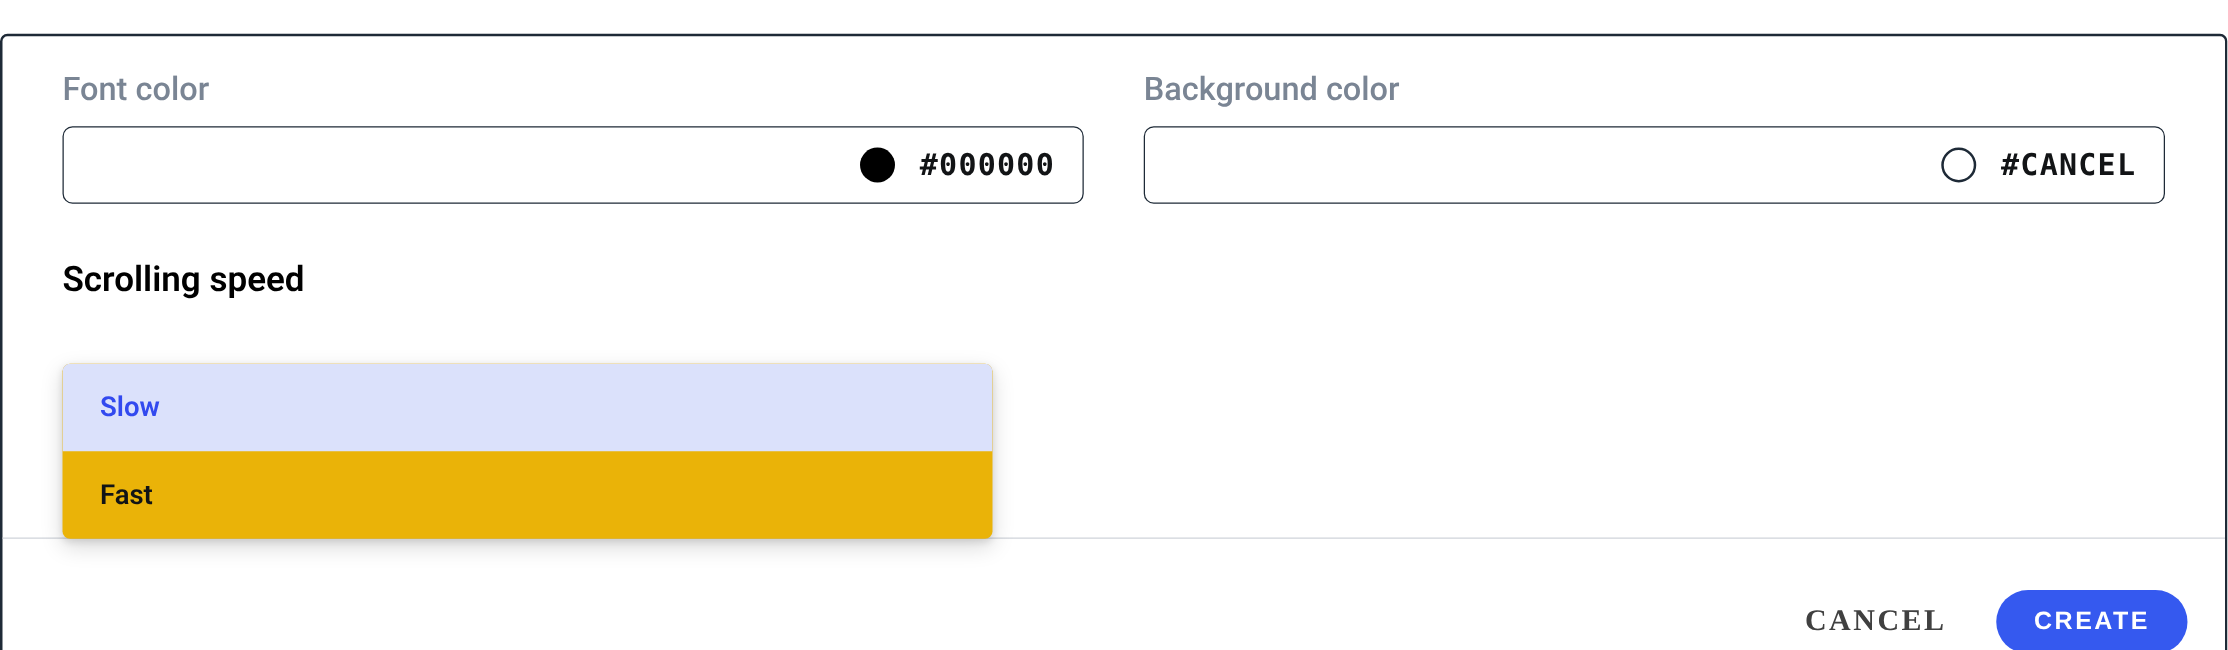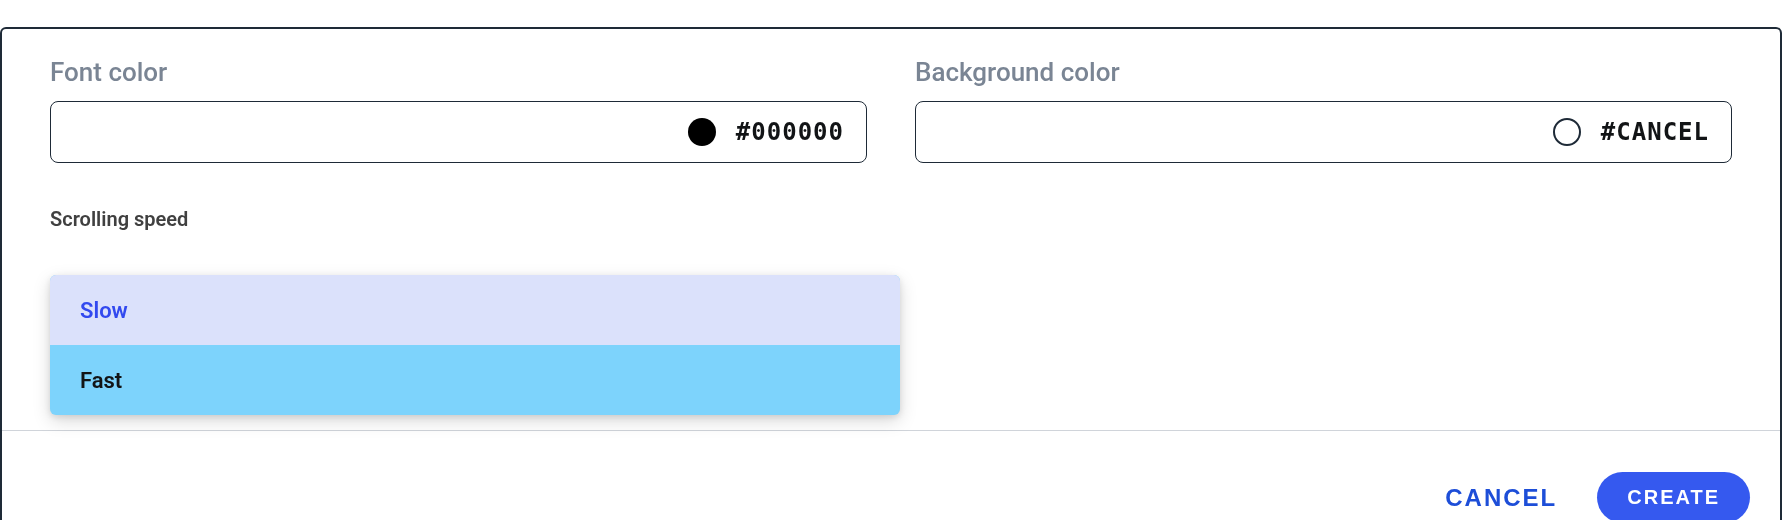--- a/index.html
+++ b/index.html
@@ -59,32 +59,32 @@
   .swatch-black { background: #000000; }
   .swatch-white { background: #ffffff; border: 2px solid #1e2a37; }
   .color-value {
     font-size: 24px;
     font-weight: 700;
     letter-spacing: 1px;
     color: #121416;
     font-family: ui-monospace, "SFMono-Regular", Menlo, Consolas, monospace;
   }
   .section-title {
-    font-size: 20px;
+    font-size: 28px;
     font-weight: 600;
-    color: #404040;
+    color: #000000;
     margin-top: 44px;
     margin-bottom: 18px;
   }
   .dropdown {
     position: absolute;
     left: 48px;
-    top: 246px;
-    width: 850px;
-    background: #7dd3fc;
+    top: 262px;
+    width: 744px;
+    background: #eab308;
     border-radius: 6px;
     box-shadow: 0 6px 18px rgba(0,0,0,0.15), 0 2px 6px rgba(0,0,0,0.1);
     overflow: hidden;
     z-index: 10;
   }
   .dropdown-item {
     height: 70px;
     display: flex;
     align-items: center;
     padding: 0 30px;
@@ -109,26 +109,27 @@
     position: absolute;
     right: 30px;
     bottom: 22px;
     display: flex;
     align-items: center;
     gap: 36px;
   }
   .btn-cancel {
     background: none;
     border: none;
-    color: #1d4ed8;
+    color: #404040;
     font-size: 24px;
     font-weight: 700;
     letter-spacing: 2px;
     cursor: pointer;
     padding: 8px 4px;
+    font-family: Liberation Serif, serif;
   }
   .btn-create {
     background: #3559ef;
     border: none;
     color: #ffffff;
     font-size: 20px;
     font-weight: 700;
     letter-spacing: 2px;
     border-radius: 999px;
     padding: 14px 30px;

